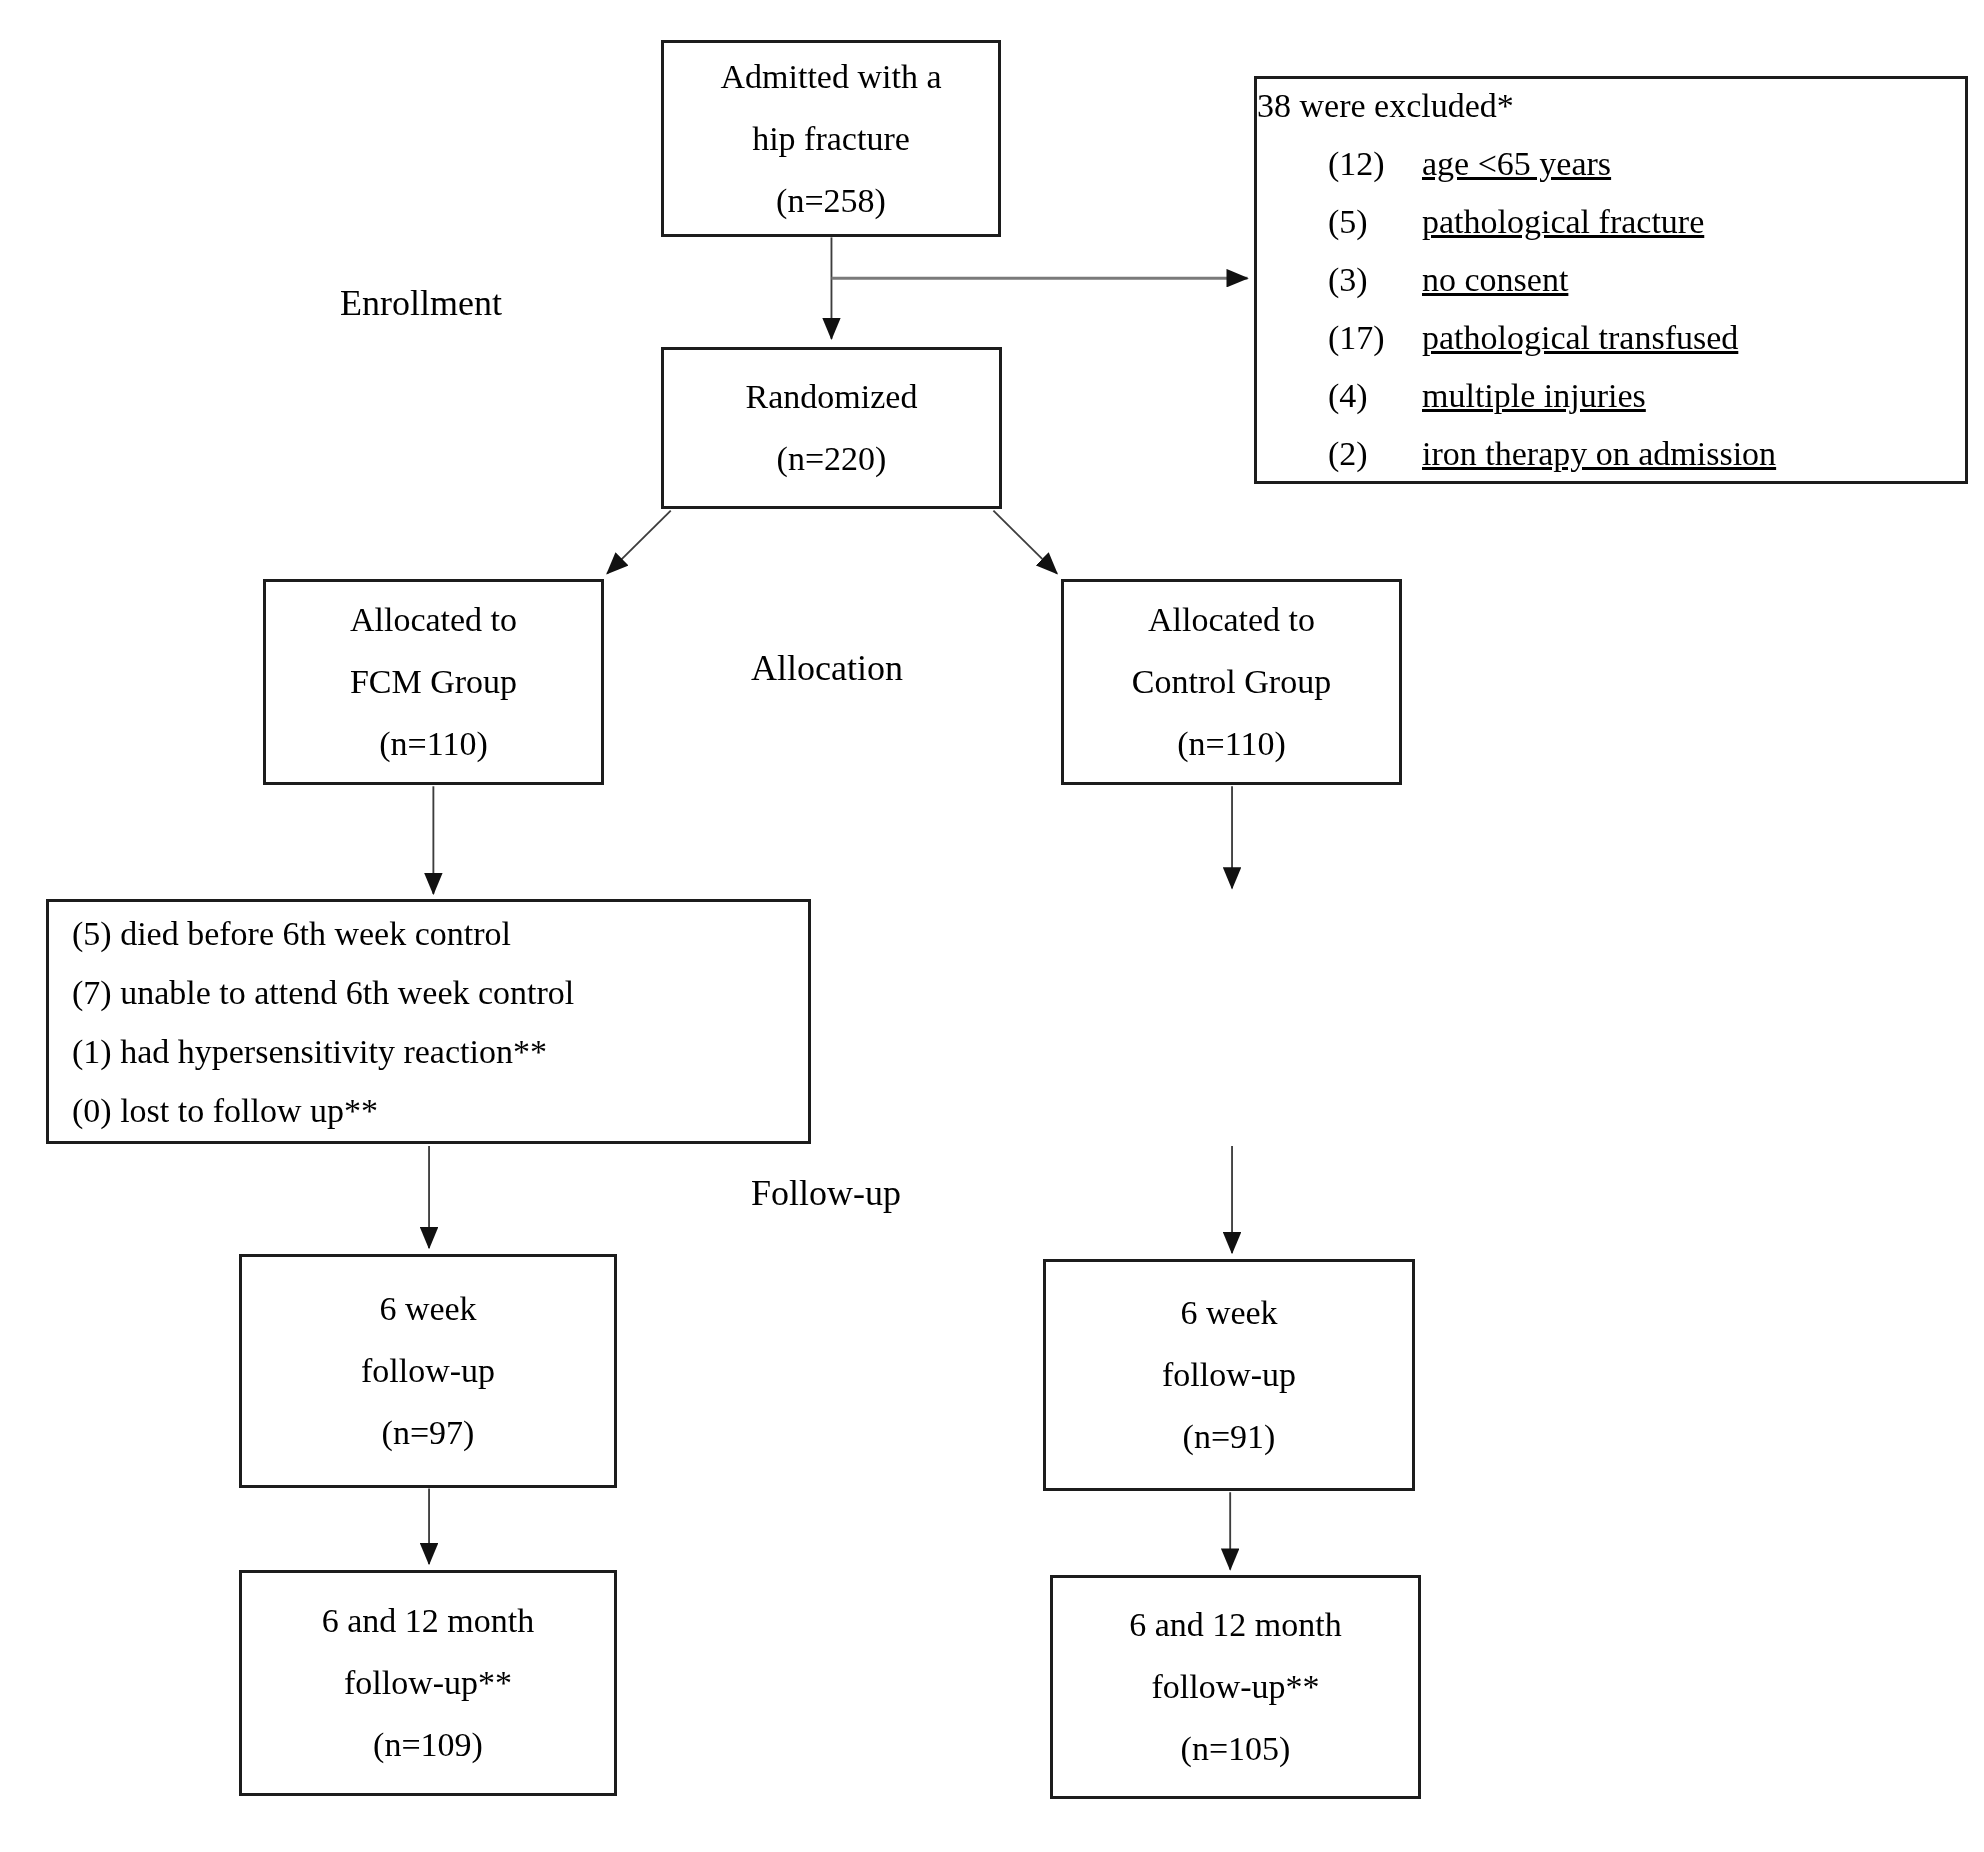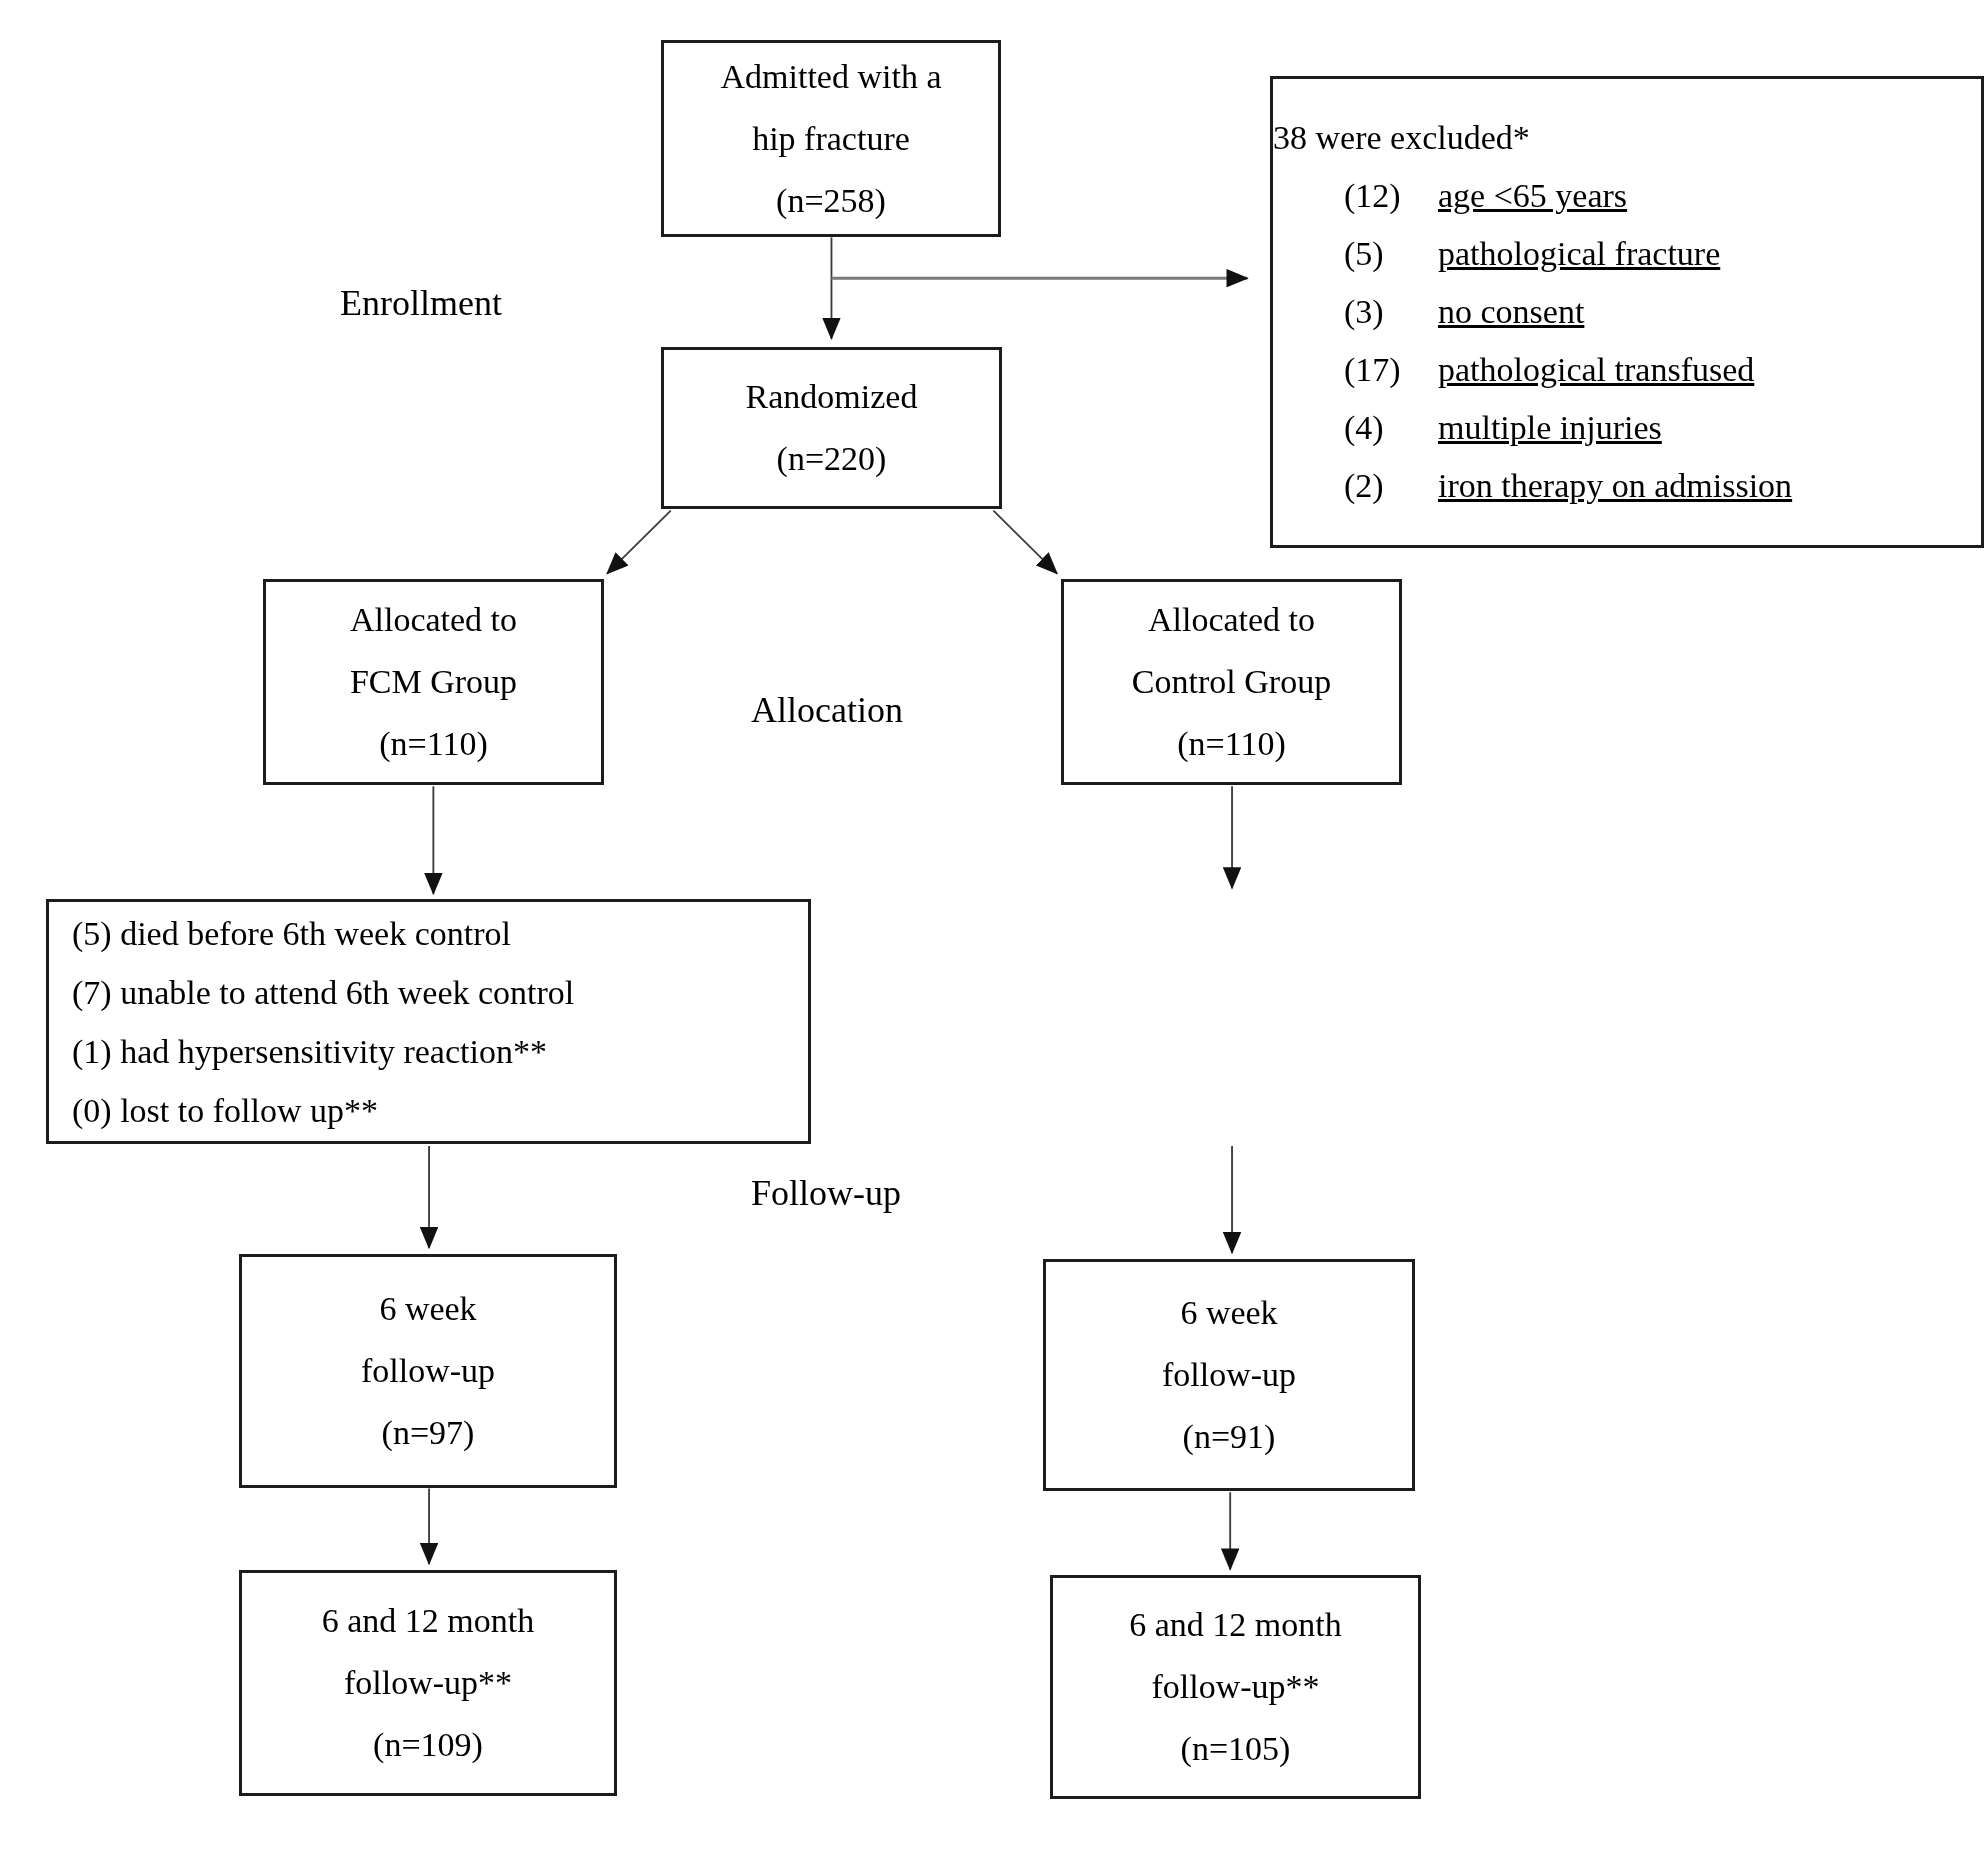--- a/index.html
+++ b/index.html
@@ -58,33 +58,33 @@
   }
   .excl-reason {
     flex: 1 1 auto;
     white-space: nowrap;
     text-decoration: underline;
   }
   .wline { white-space: nowrap; }
 
   
   #box-admitted        { left: 661px; top:   40px; width: 340px;  height: 197px; }
-  #box-excluded        { left: 1254px; top:  76px; width: 714px; height: 472px; line-height: 58px; margin-left: 16px; }
+  #box-excluded        { left: 1254px; top:  76px; width: 714px; height: 408px; line-height: 58px; }
   #box-randomized      { left: 661px; top:  347px; width: 341px;  height: 162px; }
   #box-fcm-group       { left:  263px; top:  579px; width: 341px;  height: 206px; }
   #box-control-group   { left: 1061px; top:  579px; width: 341px;  height: 206px; }
   #box-fcm-withdraw    { left:   46px; top: 899px; width: 765px; height: 245px; padding-left: 23px; }
   #box-control-withdraw{ left: 849px; top: 894px; width: 765px; height: 251px; padding-left: 43px; }
   #box-fcm-6week       { left:  239px; top: 1254px; width: 378px;  height: 234px; }
   #box-control-6week   { left: 1043px; top: 1259px; width: 372px;  height: 232px; }
   #box-fcm-612month    { left:  239px; top: 1570px; width: 378px;  height: 226px; }
   #box-control-612month{ left: 1050px; top: 1575px; width: 371px;  height: 224px; }
 
   #label-enrollment { left:  340px; top:  283px; }
-  #label-allocation { left: 751px; top: 648px; margin-top: 42px; }
+  #label-allocation { left: 751px; top: 648px; }
   #label-followup   { left: 751px; top: 1173px; }
 </style>
 </head>
 <body>
 
 <div id="canvas">
 
   <svg id="arrow-layer" viewBox="0 0 3211 2996" xmlns="http://www.w3.org/2000/svg" aria-hidden="true">
     <defs>
       <marker id="ah" markerUnits="userSpaceOnUse" markerWidth="36" markerHeight="30" refX="34" refY="15" orient="auto">

